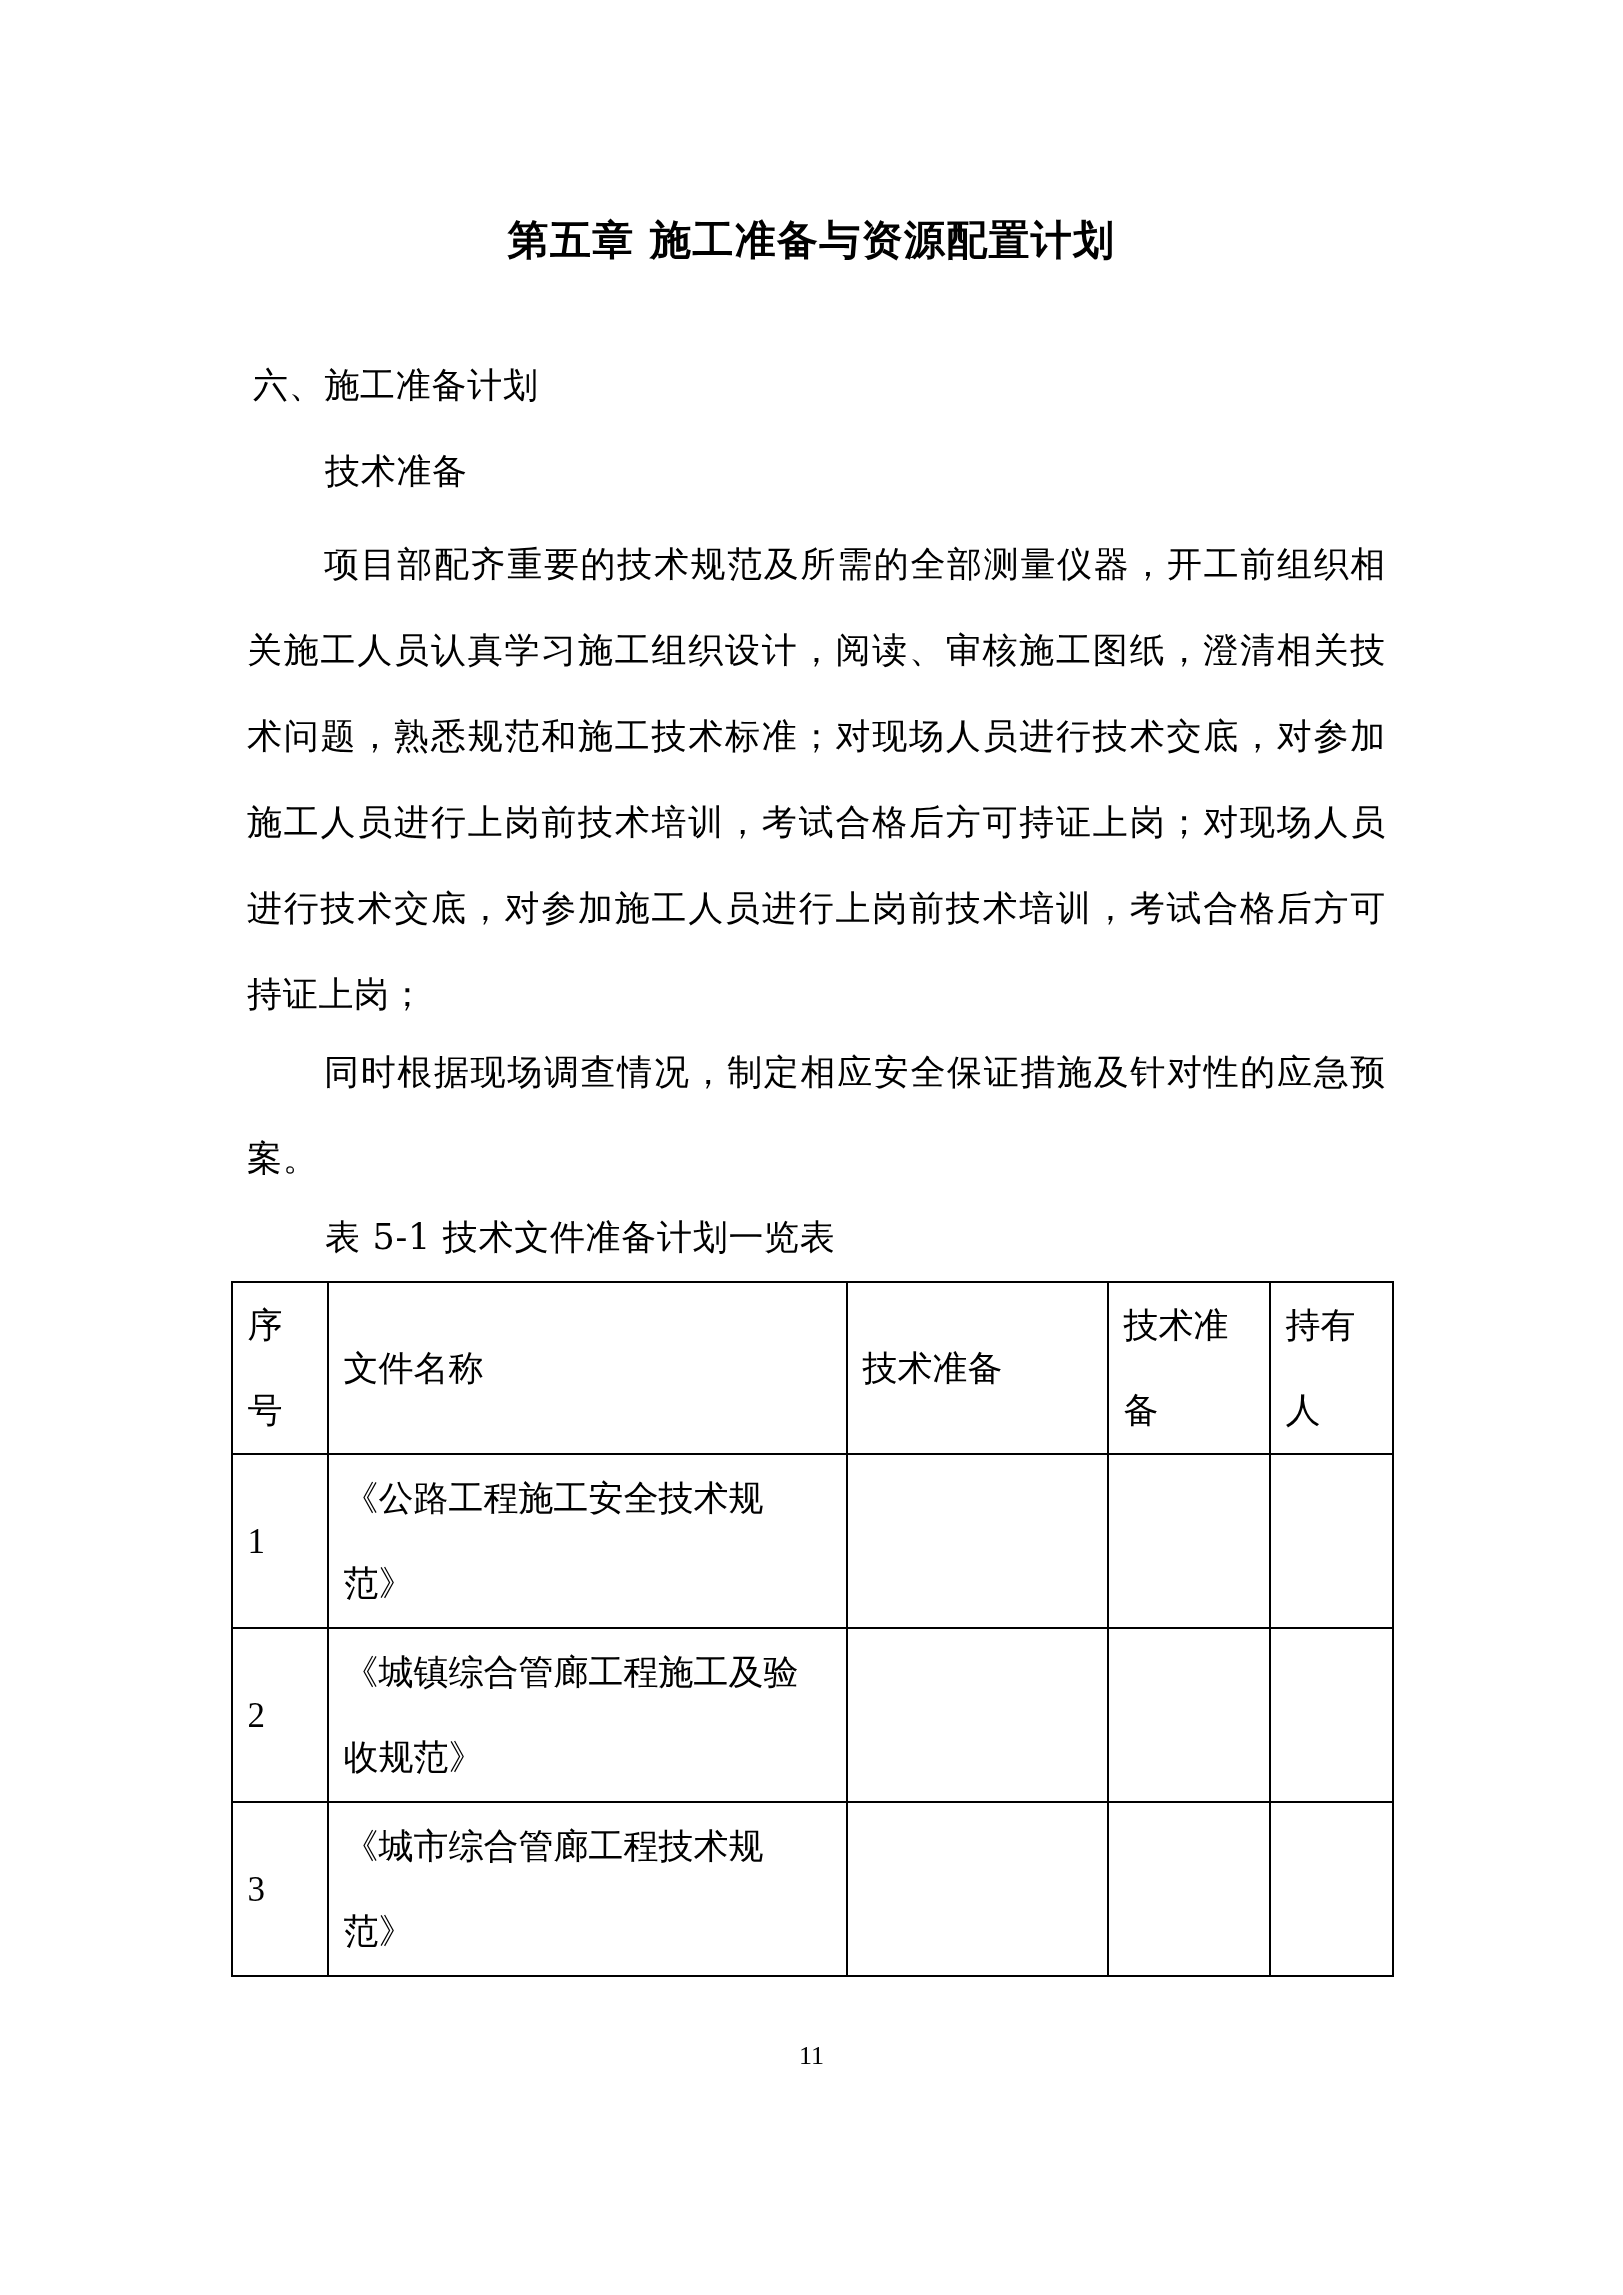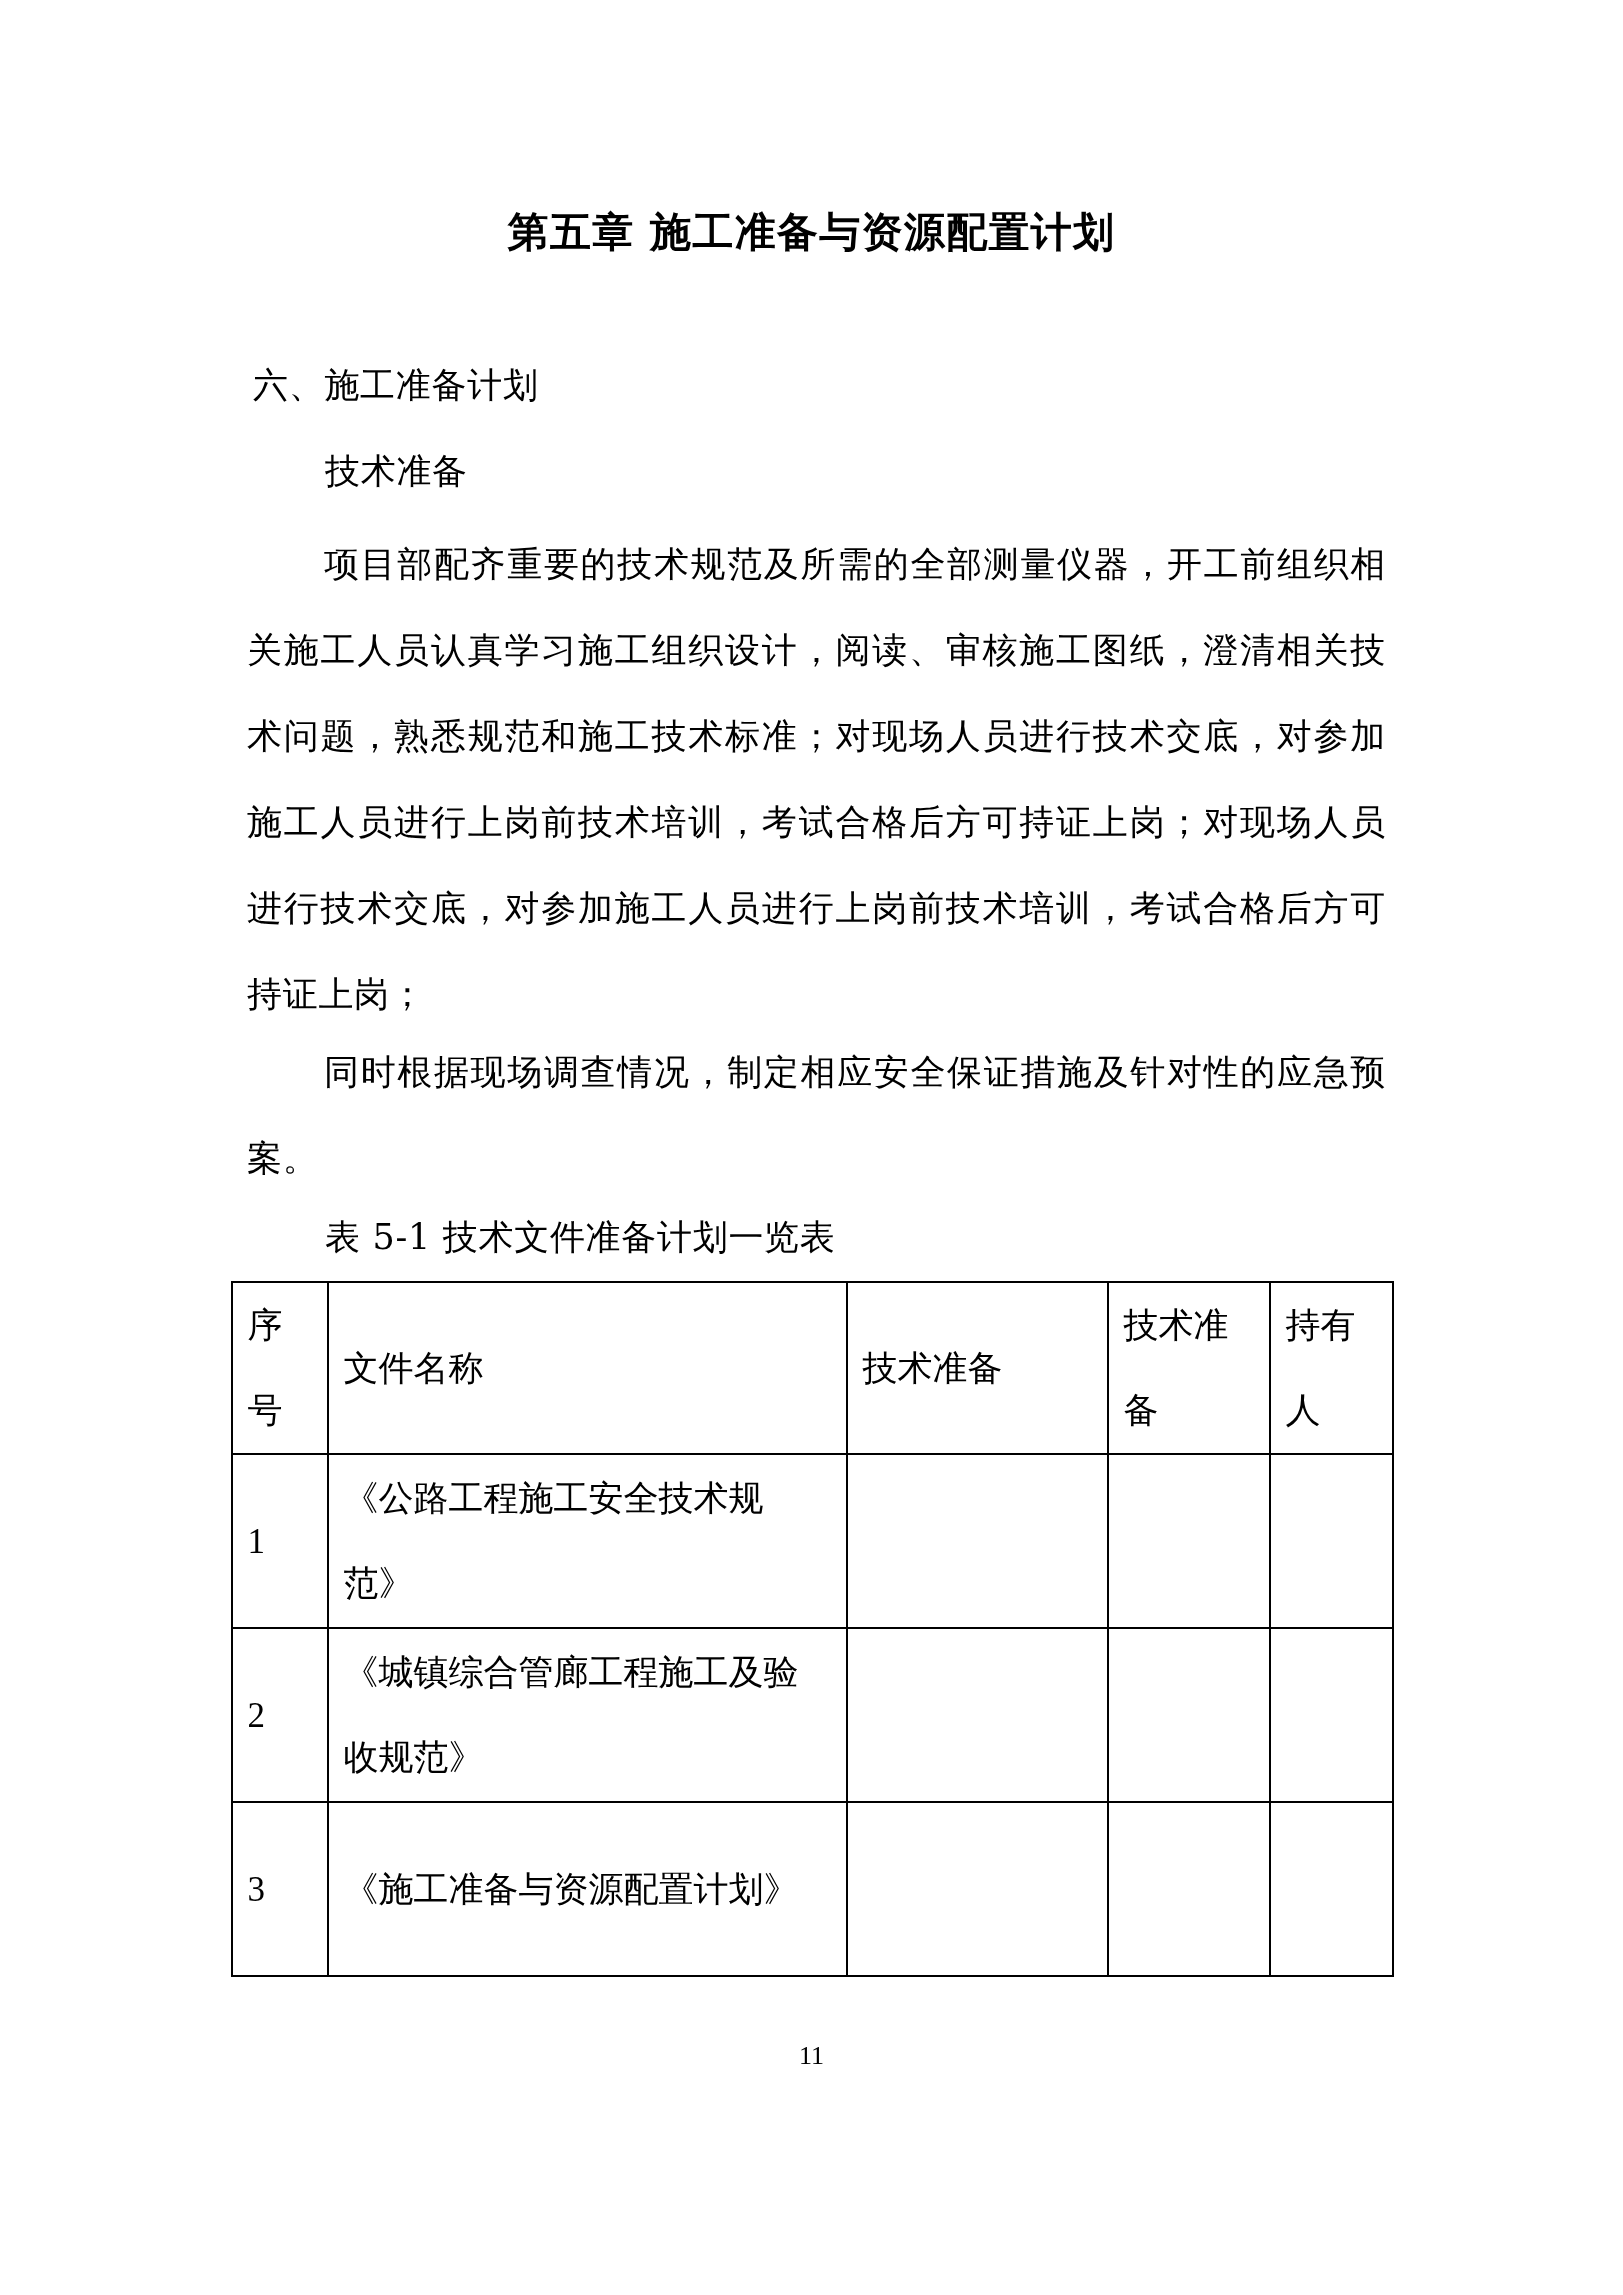--- a/index.html
+++ b/index.html
@@ -3,21 +3,21 @@
 <meta charset="utf-8">
 <style>
   html, body { margin: 0; padding: 0; background: #ffffff; }
   body {
     width: 1623px; height: 2295px; position: relative; overflow: hidden;
     font-family: "DejaVu Serif", "Liberation Serif", serif;
     color: #000;
   }
   .abs { position: absolute; white-space: nowrap; }
   .title {
-    left: 0; width: 1623px; top: 203px; text-align: center;
+    left: 0; width: 1623px; top: 211px; text-align: center;
     font-family: "DejaVu Sans", "Liberation Sans", sans-serif;
     font-weight: bold; font-size: 41px; line-height: 59px; letter-spacing: 1.3px;
   }
   .body-text { font-size: 35px; line-height: 39px; letter-spacing: 0.7px; }
   .para {
     position: absolute; left: 247px; width: 1139px;
     font-size: 35px; line-height: 86px; letter-spacing: 0.7px;
     text-align: justify; text-indent: 77px; white-space: normal;
   }
   table.doc-table {
@@ -76,21 +76,21 @@
   </tr>
   <tr class="row">
     <td style="font-family:'Liberation Serif',serif;">2</td>
     <td style="white-space:normal; word-break:break-all;">《城镇综合管廊工程施工及验收规范》</td>
     <td></td>
     <td></td>
     <td></td>
   </tr>
   <tr class="row">
     <td style="font-family:'Liberation Serif',serif;">3</td>
-    <td style="white-space:normal; word-break:break-all;">《施工准备与资源配置计划》</td>
+    <td style="white-space:normal; word-break:break-all;">《城市综合管廊工程技术规范》</td>
     <td></td>
     <td></td>
     <td></td>
   </tr>
 </tbody>
   </table>
 
 <div class="abs page-num">11</div>
 
 

